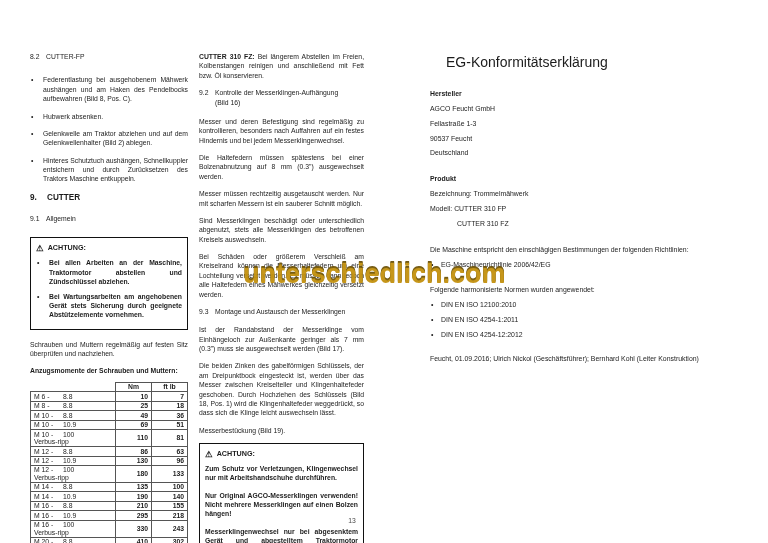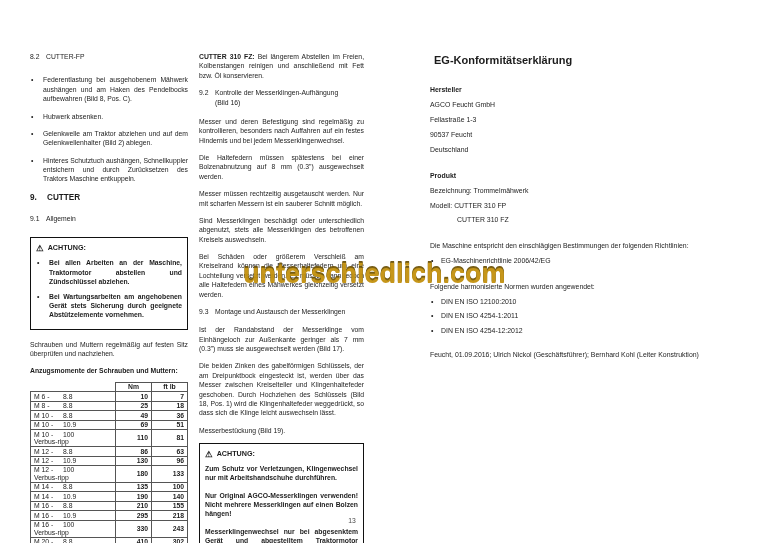--- a/index.html
+++ b/index.html
@@ -28,21 +28,21 @@
   .tbl-title{font-weight:bold;margin:2px 0 6px 0;}
   table.torque{border-collapse:collapse;width:100%;margin:0 0 9px 0;}
   table.torque td,table.torque th{border:1px solid #555;padding:0.5px 3px;height:7px;
         font-size:6.8px;line-height:1.1;font-weight:normal;vertical-align:middle;}
   table.torque th{font-weight:bold;text-align:center;width:29px;}
   table.torque td.blank{border:none;}
   table.torque td.desc span.size{display:inline-block;width:29px;}
   table.torque td.desc span.grade{display:inline-block;width:29px;}
   table.torque td.num{font-weight:bold;text-align:right;width:29px;}
 
-  .rtitle{font-weight:bold;font-size:11px;margin:0 0 19px 4px;}
+  .rtitle{font-weight:normal;font-size:14px;margin:0 0 19px 16px;}
   .rlabel{font-weight:bold;margin:0 0 7px 0;}
   .rline{margin:0 0 6.5px 0;}
   .rgap{height:11px;}
   .rindent{padding-left:27px;}
   .rbullet{position:relative;padding-left:11px;margin:0 0 6.5px 0;}
   .rbullet::before{content:"\2022";position:absolute;left:1px;}
   .rsig{white-space:nowrap;margin-top:16px;}
 
   .watermark{position:absolute;left:243px;top:259px;z-index:6;white-space:nowrap;
         font-weight:bold;font-size:27px;letter-spacing:0px;color:#c3910e;opacity:0.95;

